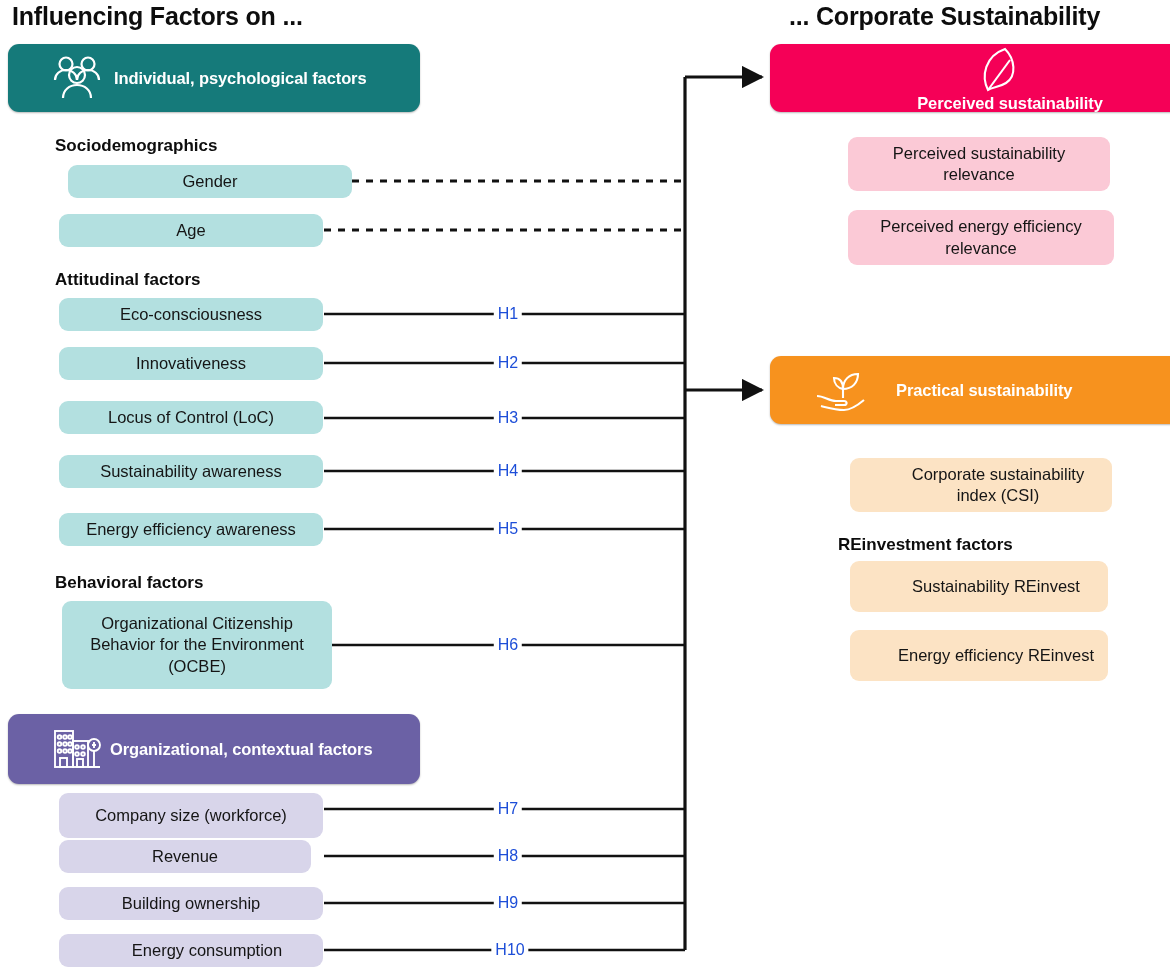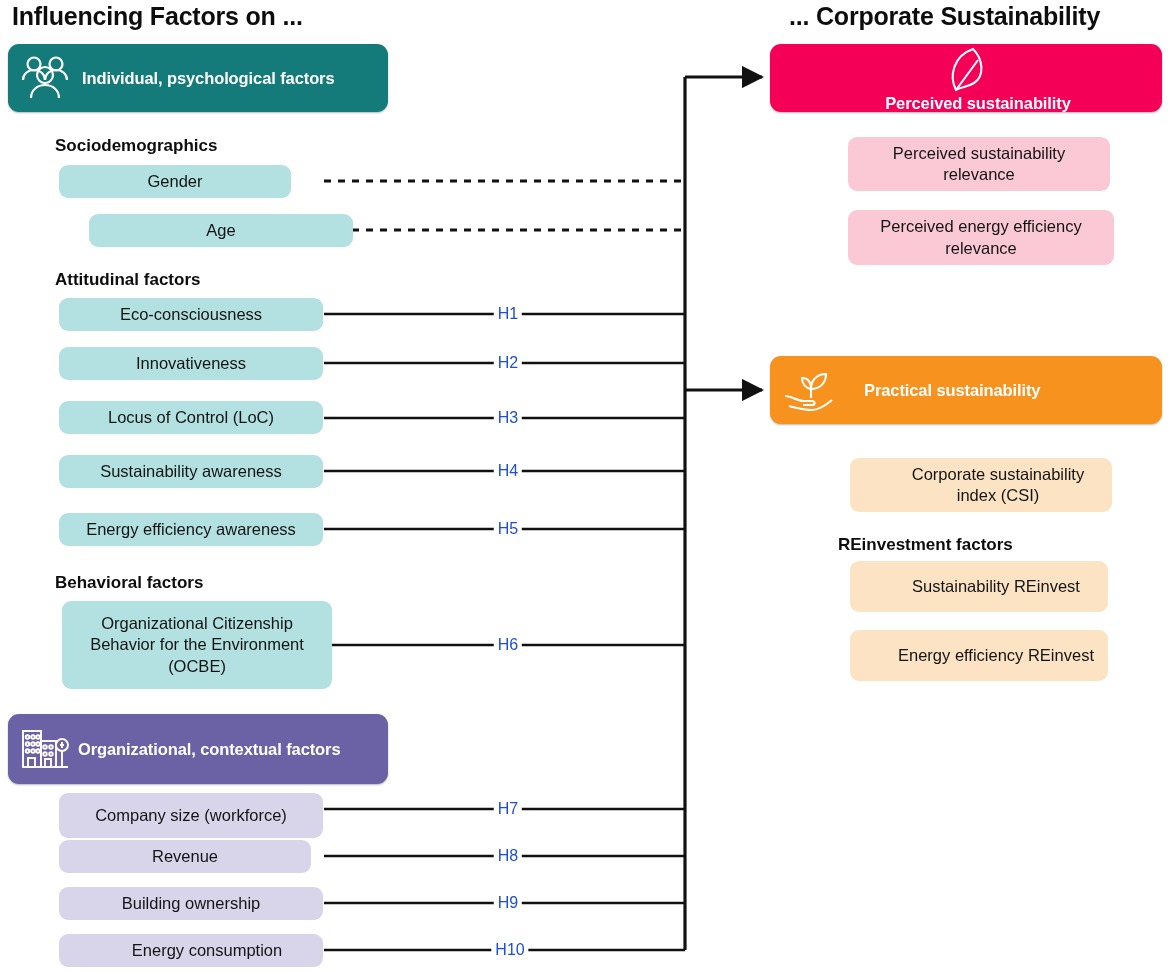--- a/index.html
+++ b/index.html
@@ -23,20 +23,21 @@
   #title-left{left:12px;top:2px;}
   #title-right{left:789px;top:2px;}
 
   
   .group-bar{
     position:absolute;
     border-radius:11px;
     display:flex;
     align-items:center;
     box-shadow:0 1px 2px rgba(0,0,0,.28);
+    padding-left:32px;
   }
   .group-bar .glyph{
     flex:0 0 auto;
     display:flex;align-items:center;justify-content:center;
   }
   .group-bar .gb-label{
     color:#ffffff;
     font-weight:bold;
     font-size:16.5px;
     white-space:nowrap;
@@ -198,22 +199,22 @@
         <path d="M8 41c8 2 14 4 23 4 7 0 14-5 20-10"></path>
       </svg>
     </span>
     <span class="gb-label">Practical sustainability</span>
   </div>
 
   <div class="section-caption" style="left:55px;top:136px;">Sociodemographics</div>
   <div class="section-caption" style="left:55px;top:270px;">Attitudinal factors</div>
   <div class="section-caption" style="left:55px;top:573px;">Behavioral factors</div>
 
-  <div class="factor f-teal" style="left:59px;top:165px;width:232px;height:33px;">Gender</div>
-  <div class="factor f-teal" style="left:59px;top:214px;width:264px;height:33px;margin-left:30px;">Age</div>
+  <div class="factor f-teal" style="left:68px;top:165px;width:284px;height:33px;">Gender</div>
+  <div class="factor f-teal" style="left:59px;top:214px;width:264px;height:33px;">Age</div>
   <div class="factor f-teal" style="left:59px;top:298px;width:264px;height:33px;">Eco-consciousness</div>
   <div class="factor f-teal" style="left:59px;top:347px;width:264px;height:33px;">Innovativeness</div>
   <div class="factor f-teal" style="left:59px;top:401px;width:264px;height:33px;">Locus of Control (LoC)</div>
   <div class="factor f-teal" style="left:59px;top:455px;width:264px;height:33px;">Sustainability awareness</div>
   <div class="factor f-teal" style="left:59px;top:513px;width:264px;height:33px;">Energy efficiency awareness</div>
   <div class="factor f-teal" style="left:62px;top:601px;width:270px;height:88px;">Organizational Citizenship Behavior for the Environment (OCBE)</div>
 
   <div class="factor f-purple" style="left:59px;top:793px;width:264px;height:45px;">Company size (workforce)</div>
   <div class="factor f-purple" style="left:59px;top:840px;width:252px;height:33px;">Revenue</div>
   <div class="factor f-purple" style="left:59px;top:887px;width:264px;height:33px;">Building ownership</div>

